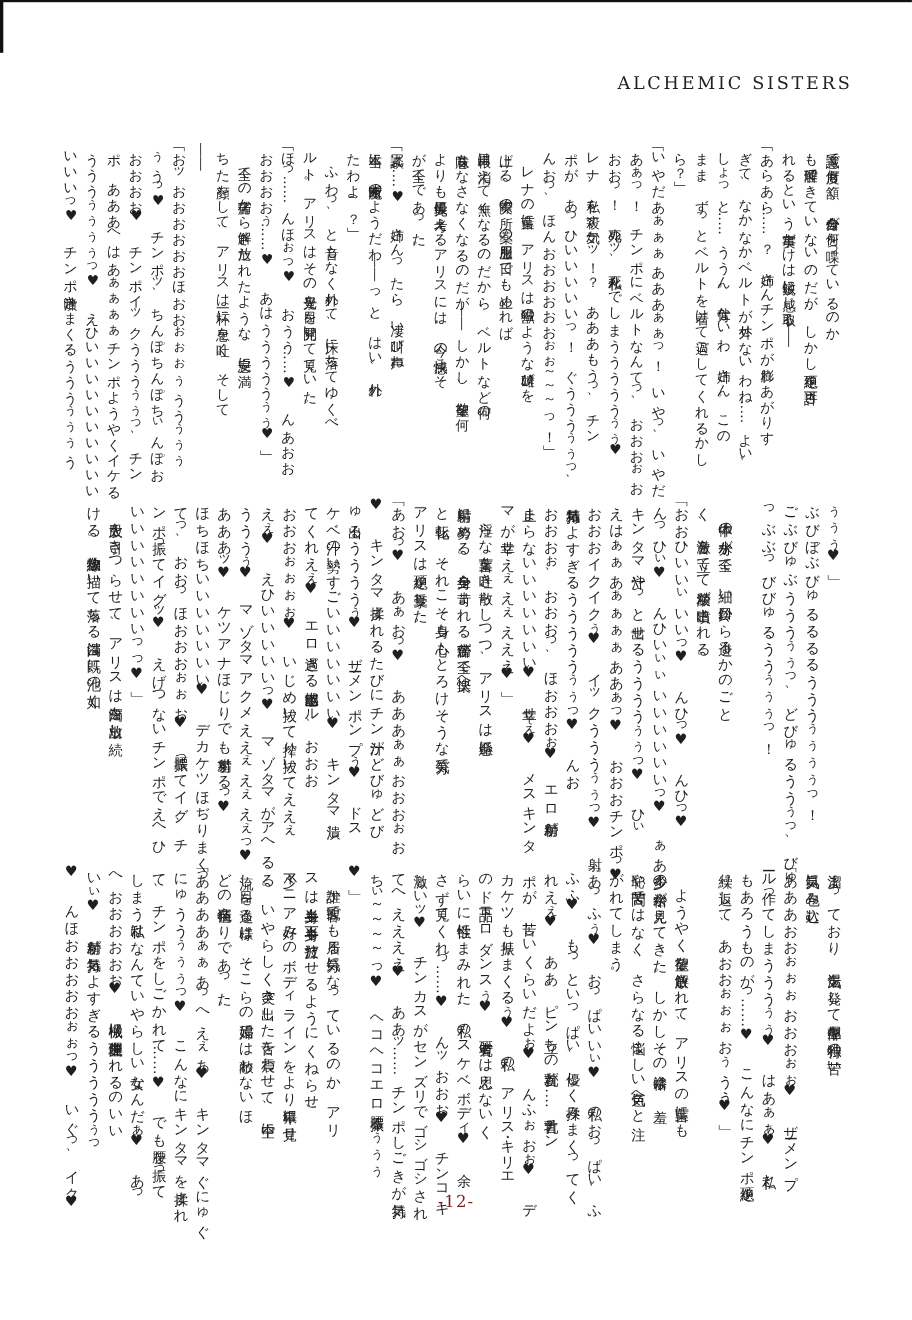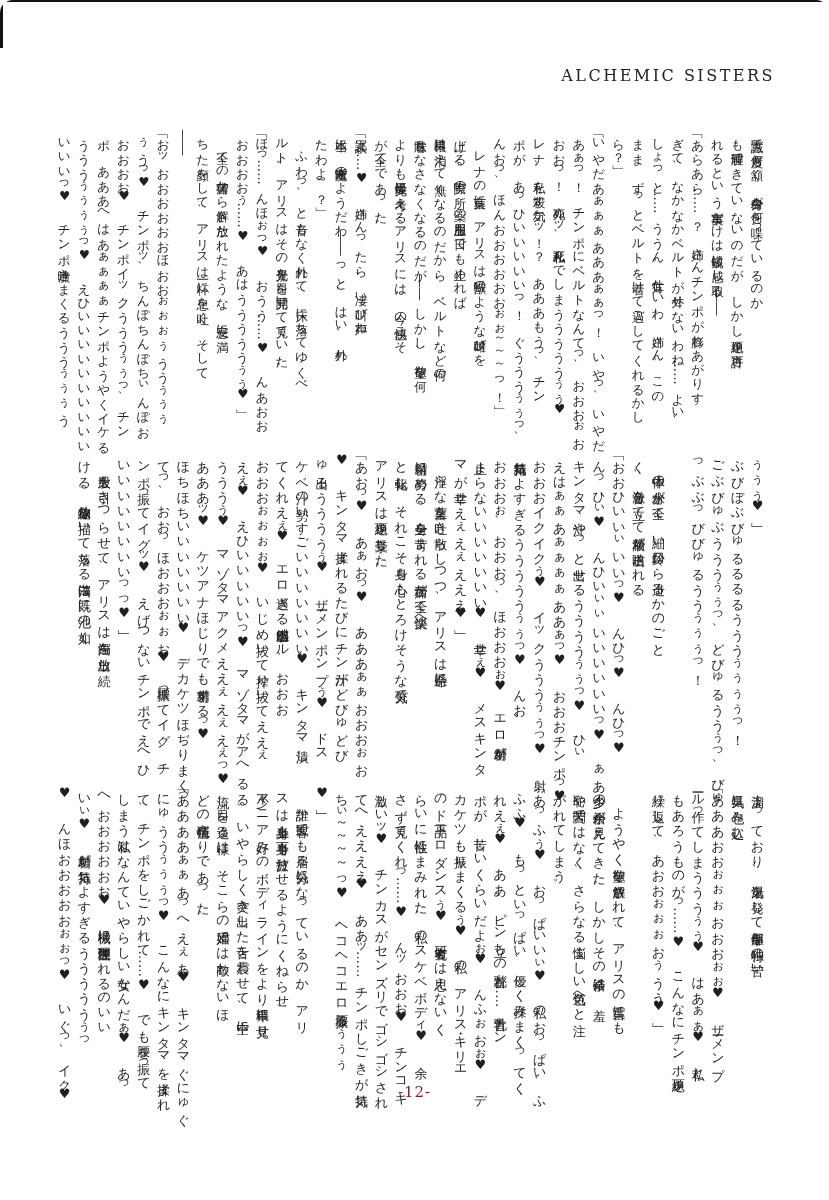--- a/index.html
+++ b/index.html
@@ -3,21 +3,20 @@
 <meta charset="utf-8">
 <style>
   html,body { margin:0; padding:0; }
   .page {
     position:relative;
     width:829px; height:1200px;
     background:#ffffff;
     overflow:hidden;
     font-family:"DejaVu Serif","Liberation Serif",serif;
     color:#1f1f1f;
-    border-radius:13px;
   }
   .scan-edge-top {
     position:absolute; top:0; left:0;
     width:100%; height:2px; background:#111;
   }
   .scan-edge-corner {
     position:absolute; top:0; left:0;
     width:3px; height:48px; background:#111;
   }
   .title {

